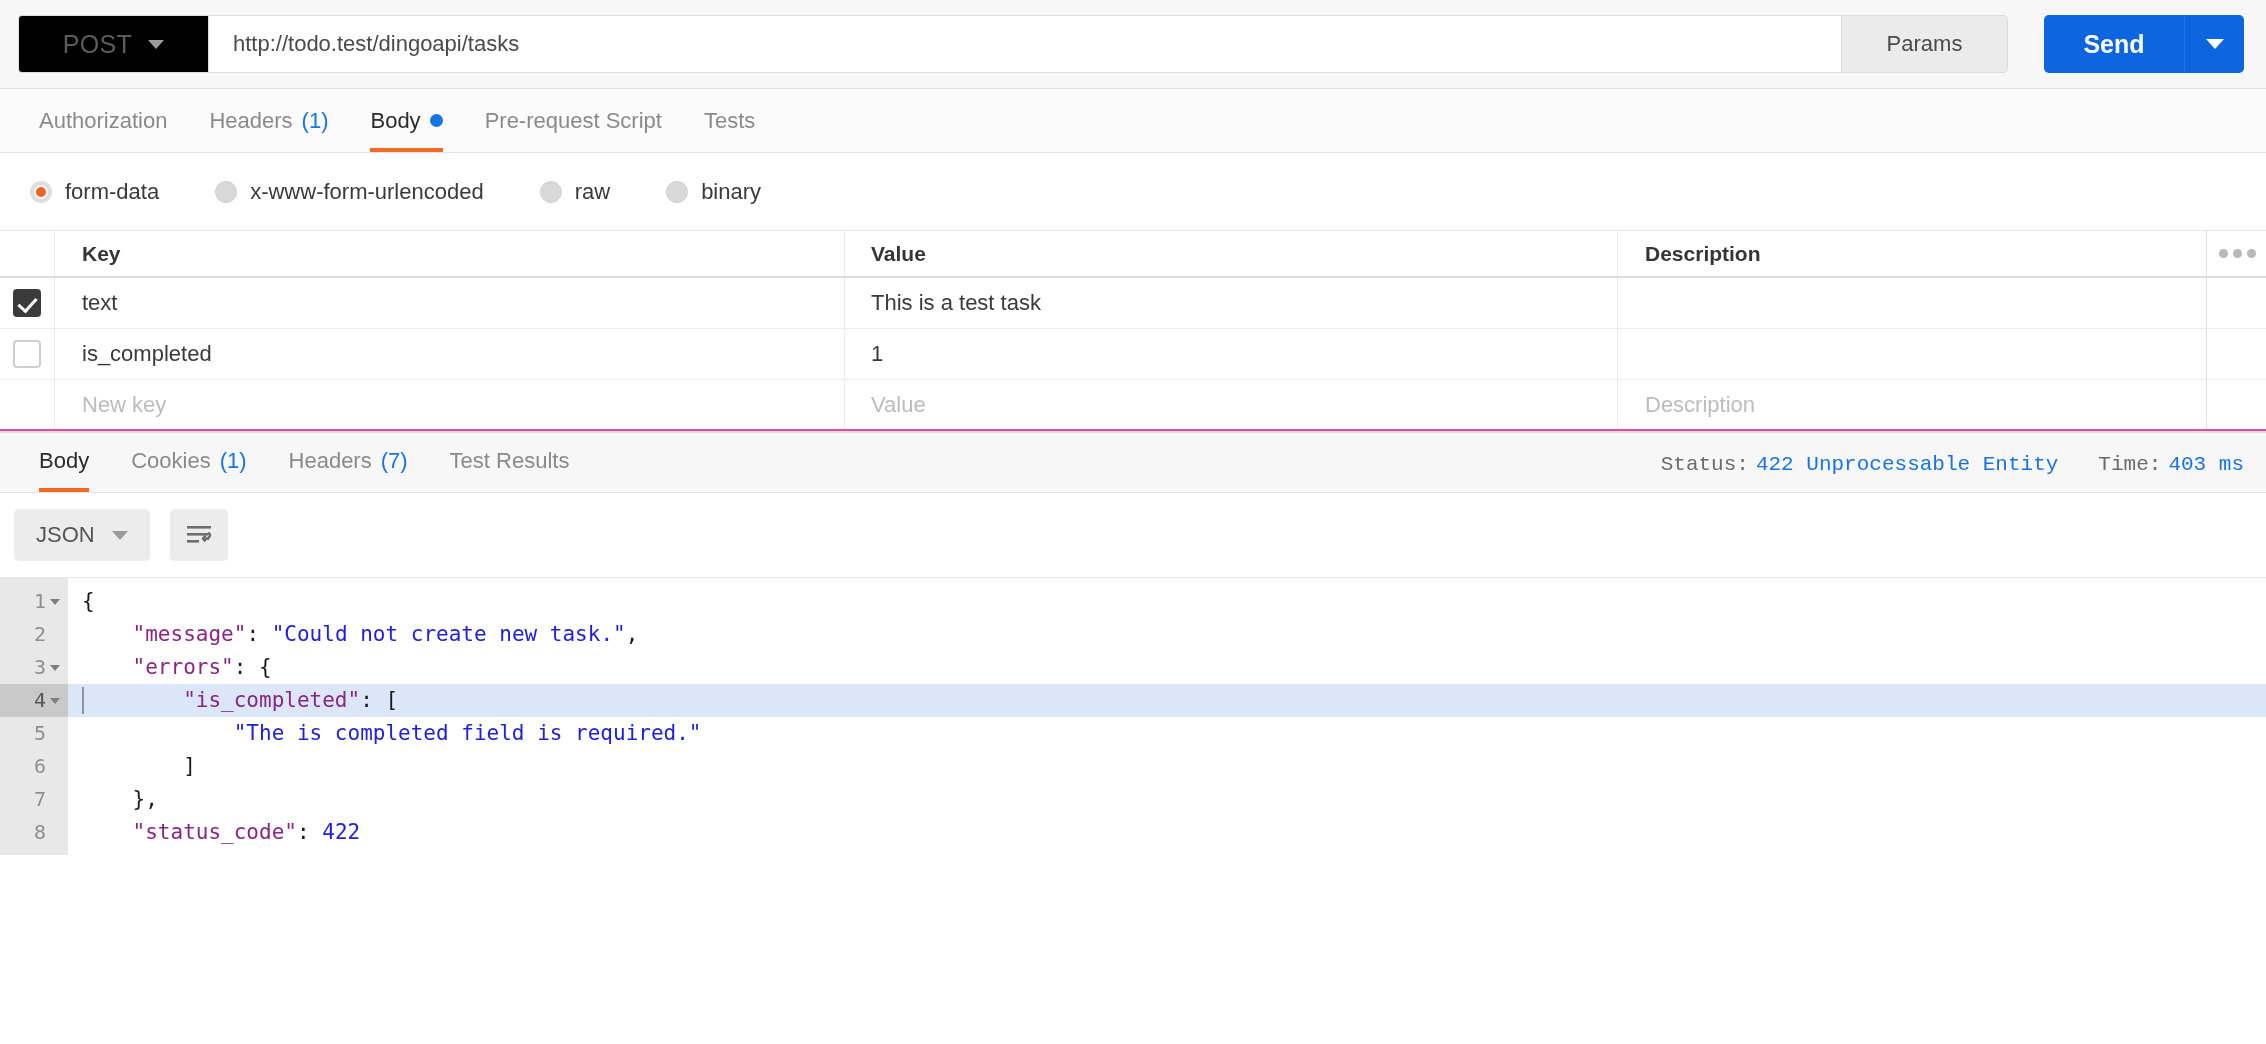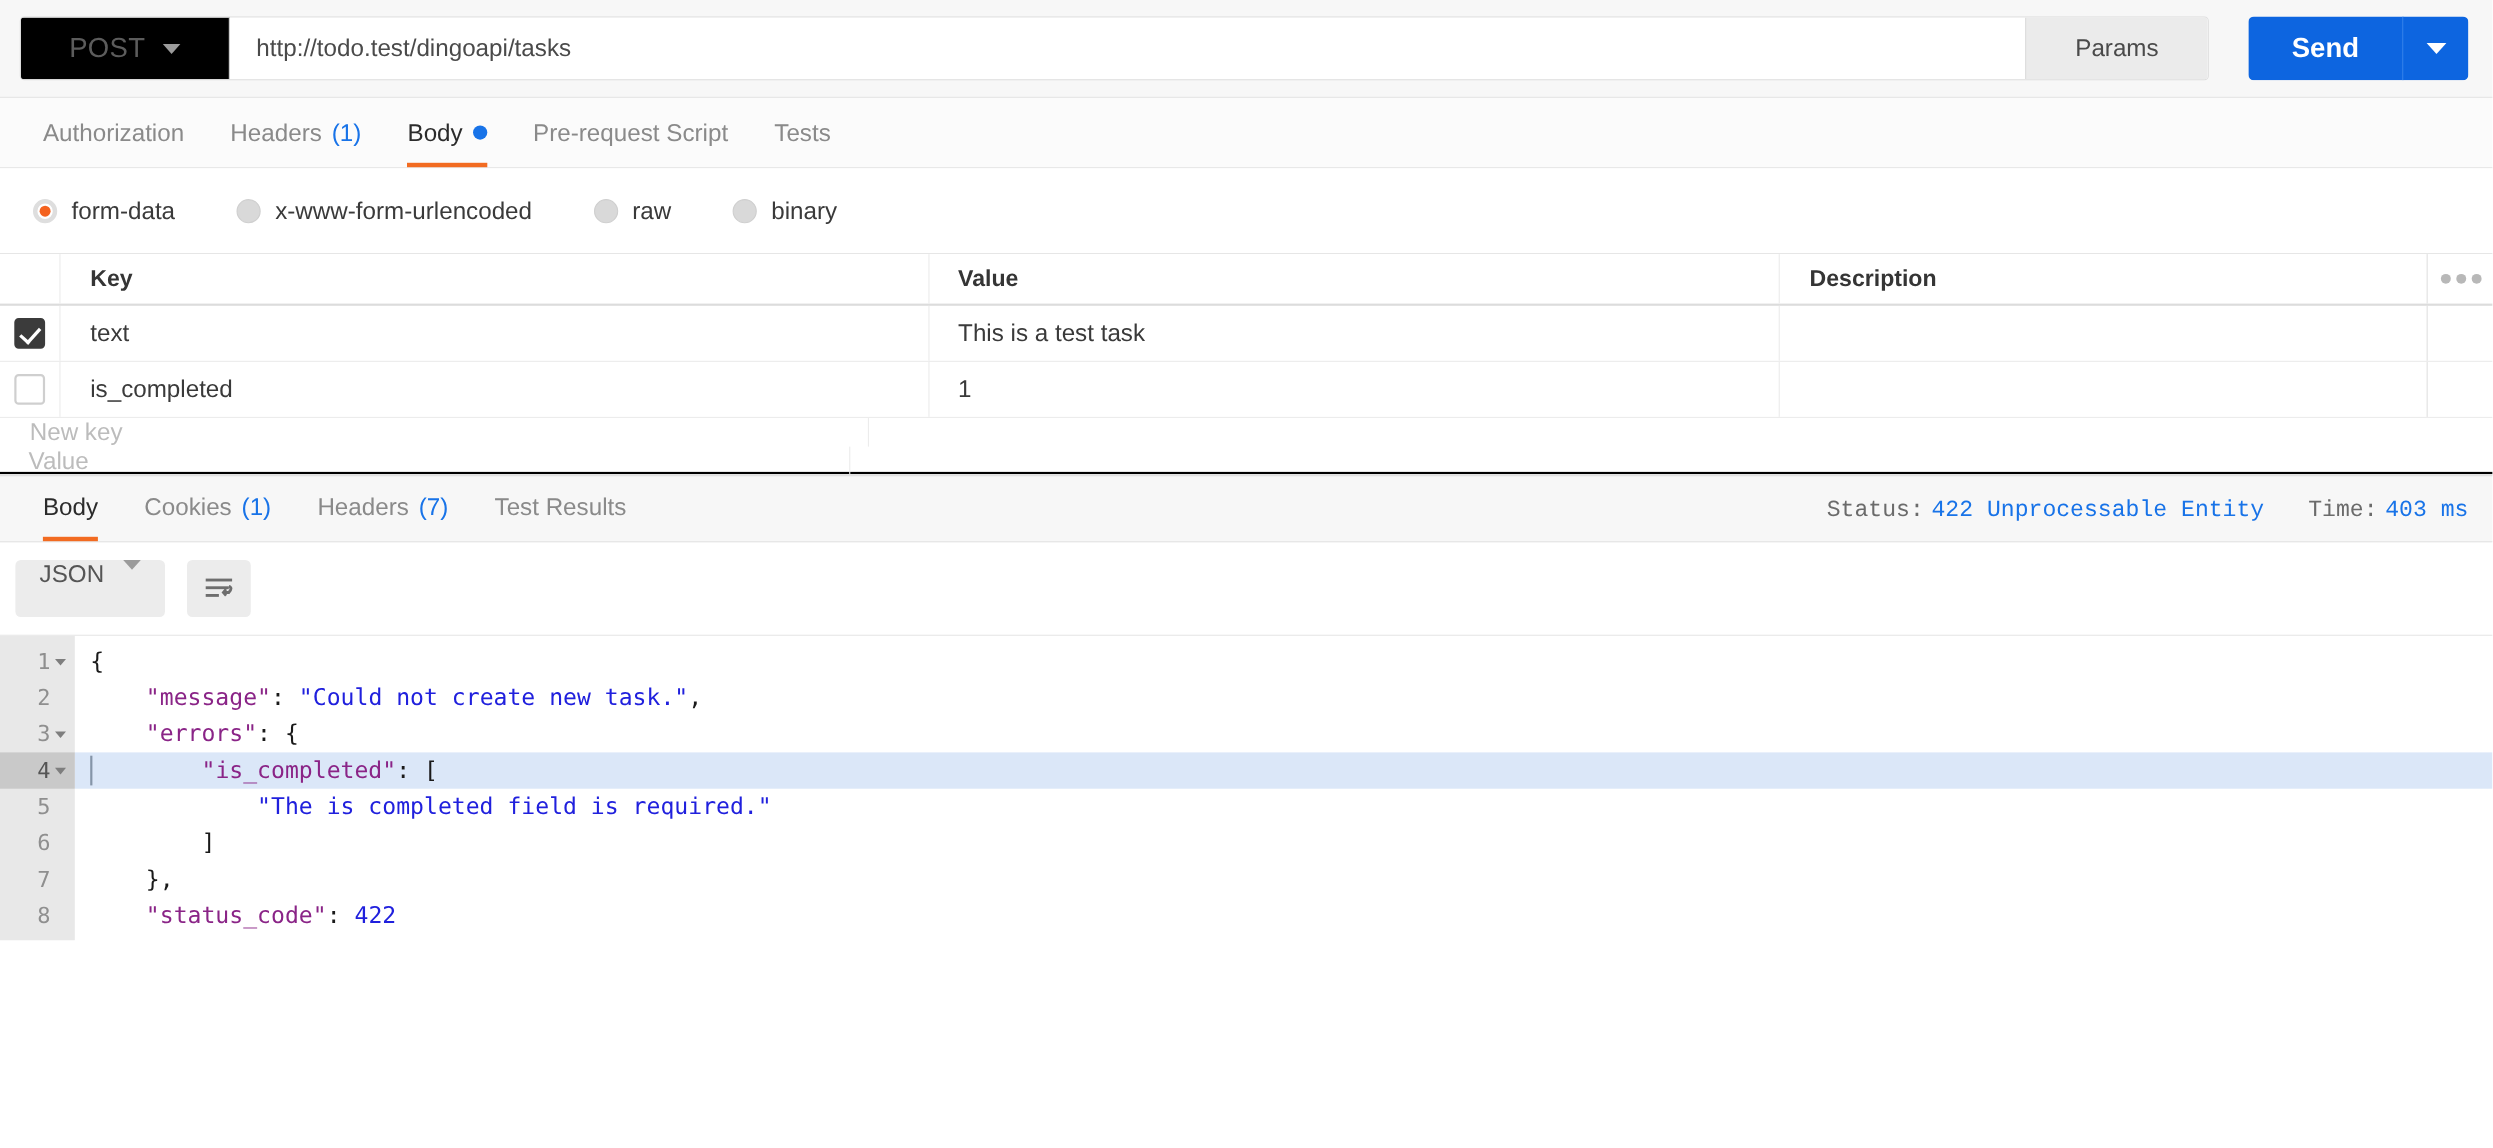--- a/index.html
+++ b/index.html
@@ -189,21 +189,21 @@
   .kv-table { background: #ffffff; }
   .kv-row {
     display: flex;
     height: 51px;
     border-bottom: 1px solid #ececec;
   }
   .kv-row.header {
     height: 47px;
     border-bottom: 2px solid #dcdcdc;
   }
-  .kv-row.last { border-bottom: 2px solid #000000; flex-direction: column; }
+  .kv-row.last { border-bottom: 2px solid #ec4899; }
   .cell-check {
     width: 55px;
     border-right: 1px solid #ececec;
     display: flex;
     align-items: center;
     justify-content: center;
     flex: 0 0 auto;
   }
   .cell-key {
     width: 790px;
@@ -334,21 +334,21 @@
     display: flex;
     align-items: center;
     font-size: 22px;
     color: #9a9a9a;
     cursor: pointer;
     border-radius: 4px;
   }
   .seg-item.active { color: #222222; }
   .fmt-select {
     display: flex;
-    align-items: flex-start;
+    align-items: center;
     gap: 17px;
     background: #ececec;
     border-radius: 5px;
     height: 52px;
     padding: 0 22px;
     font-size: 22px;
     color: #555555;
     cursor: pointer;
   }
   .wrap-btn {

